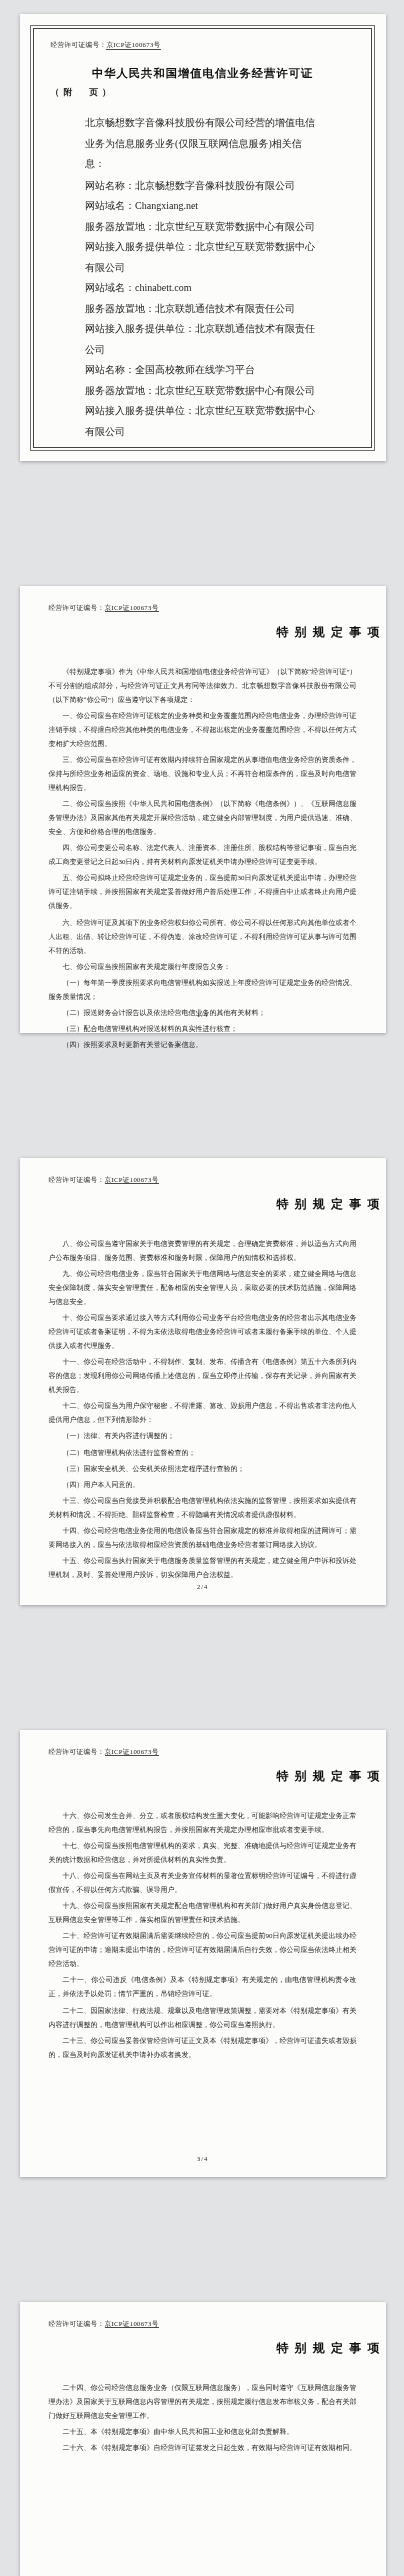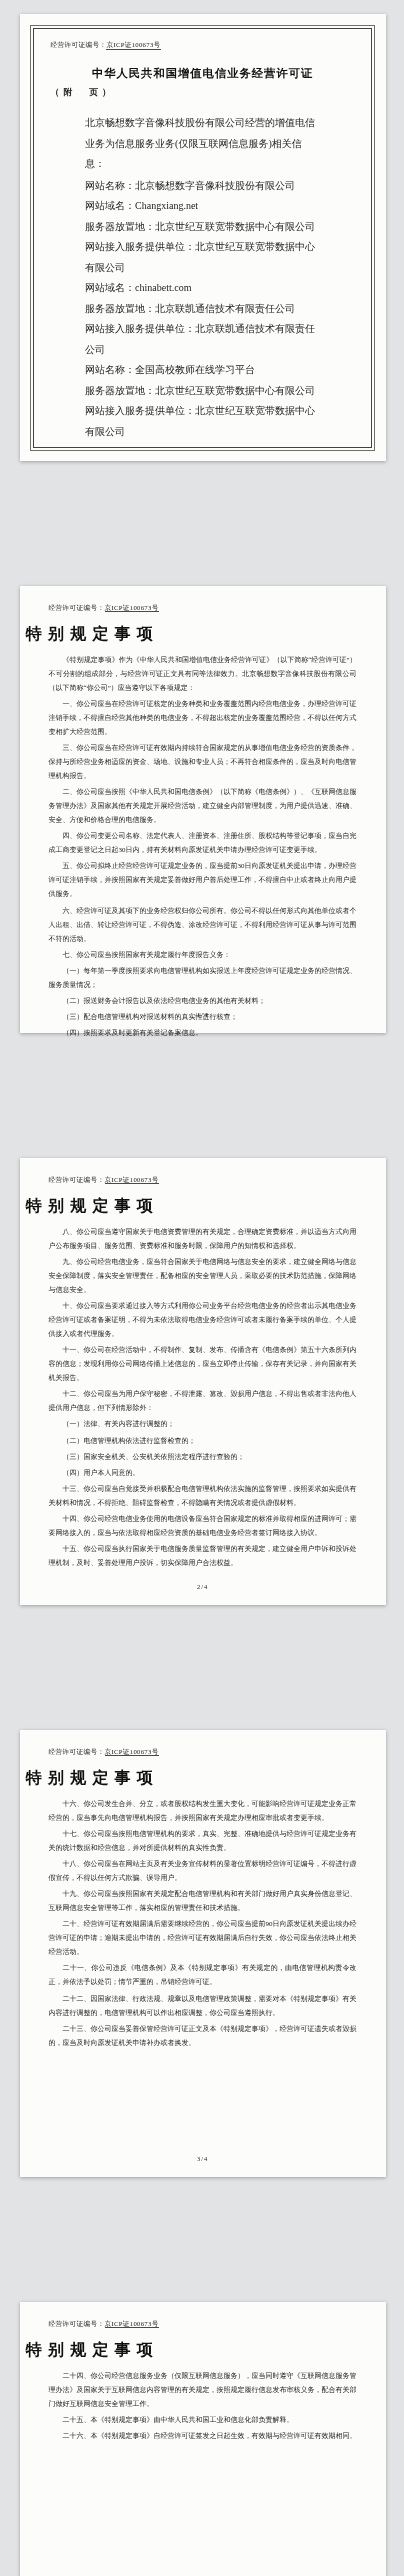--- a/index.html
+++ b/index.html
@@ -27,24 +27,24 @@
     letter-spacing:1px; color:#101010;
   }
   .cert-subtitle { margin-top:6.2px; font-size:8.8px; font-weight:bold; letter-spacing:4.1px; }
   .cert-body { width:235px; margin:14.4px auto 0; font-size:10px; line-height:2.05; color:#1c1c1c; }
   .cert-intro { margin-bottom:1px; }
   .entry-line { text-align:left; }
 
   
   .tp-header { position:absolute; top:17.5px; left:29px; font-size:6.7px; color:#222; letter-spacing:0.3px; }
   .tp-title {
-    position:absolute; top:38px; left:0; width:100%; text-align:left;
-    font-size:16px; font-weight:bold; letter-spacing:6.2px; text-indent:6.2px; color:#101010;
+    position:absolute; top:38px; left:0; width:100%; text-align:right;
+    font-size:12px; font-weight:bold; letter-spacing:6.2px; text-indent:6.2px; color:#101010;
   }
-  .tp-body { position:absolute; top:67px; left:29px; right:29px; }
+  .tp-body { position:absolute; top:79px; left:29px; right:29px; }
   .clause {
     font-size:7px; line-height:2.0; text-align:justify; text-indent:2em;
     margin-bottom:2.1px; color:#202020;
   }
   .tp-footer {
     position:absolute; bottom:15.5px; left:0; width:100%; text-align:center;
     font-size:6.4px; letter-spacing:1px; color:#222;
   }
 </style>
 </head>

